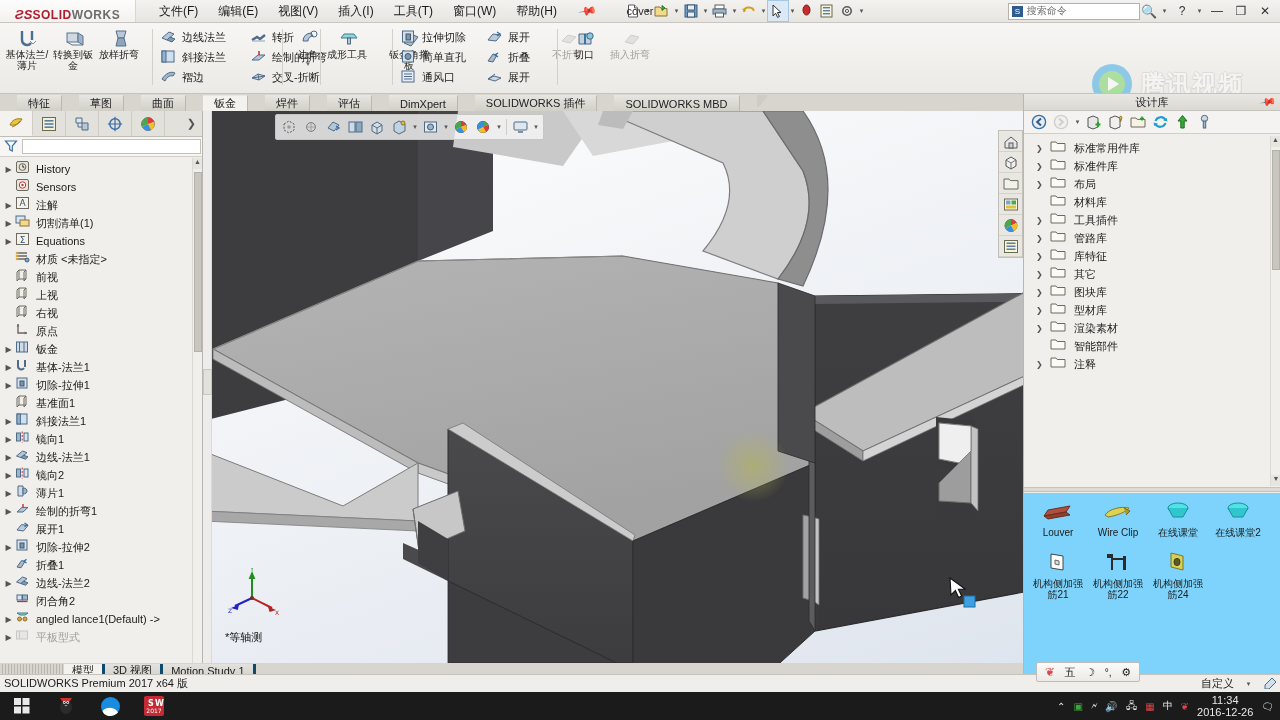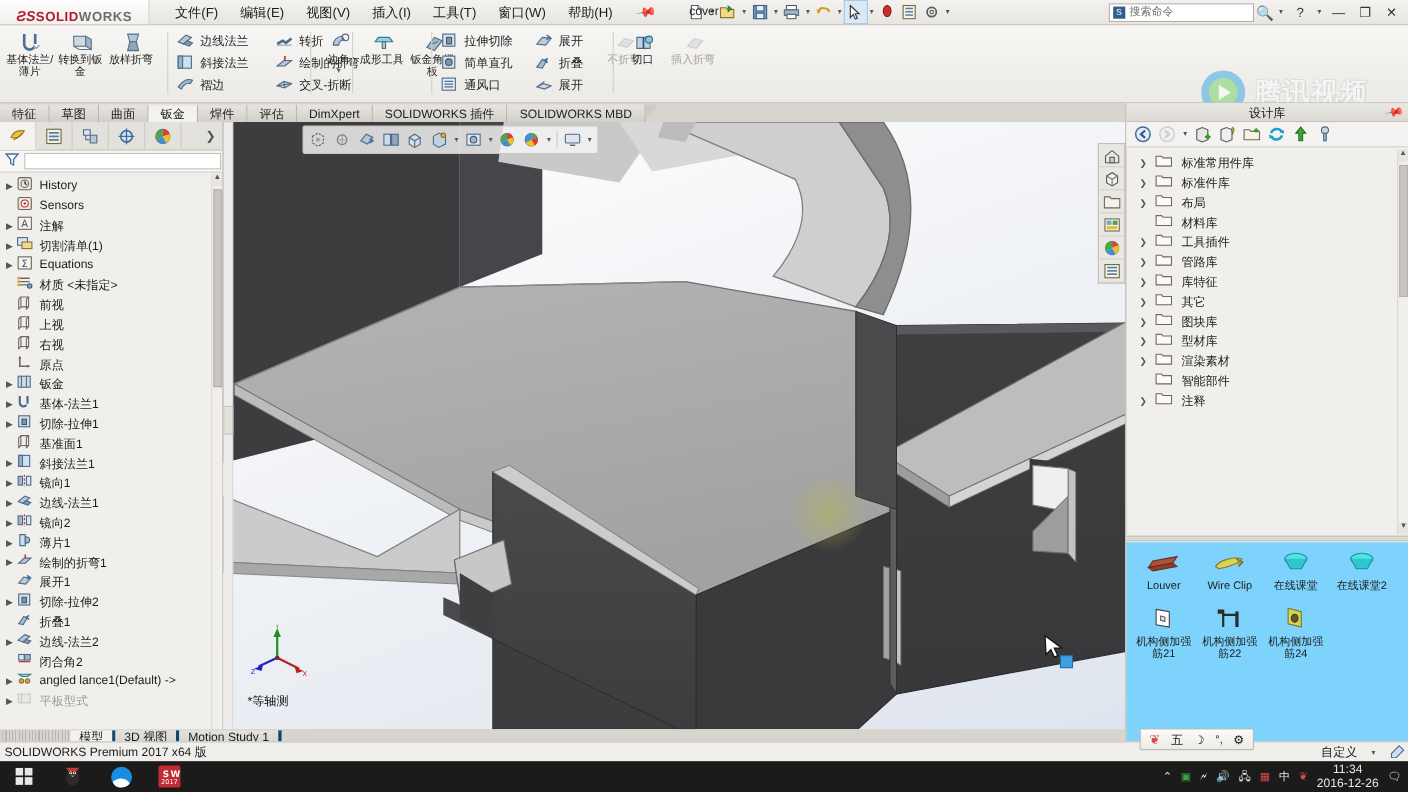--- a/index.html
+++ b/index.html
@@ -62,21 +62,21 @@
   .sm-col{ display:flex; flex-direction:column; gap:1px; padding-top:3px;}
   .sm-btn{ display:flex; align-items:center; gap:4px; height:19px; padding:0 4px; cursor:default; }
   .sm-btn .lbl{ font-size:11px; color:#1d1d1d; white-space:nowrap;}
   .ic{ width:18px;height:18px; display:inline-block; position:relative;}
   .ic svg{ display:block; }
   .dropcar{ text-align:center; font-size:7px; color:#666; }
 
   
   .tabbar{
     position:absolute; left:0; top:94px; width:1280px; height:17px;
-    background:#d8d5cf; display:flex; align-items:flex-end;
+    background:#d8d5cf; display:flex; align-items:flex-end;gap:17px;
   }
   .tab{
     height:16px; padding:0 11px; font-size:11px; display:flex;align-items:center;
     background:linear-gradient(#e6e4df,#d2cfc9); border-right:1px solid #bab7b1;
     border-top:1px solid #e9e7e2; color:#222; cursor:default;
   }
   .tab.active{ background:#f3f2ef; }
   .tab-shade{ width:10px;height:16px;background:linear-gradient(135deg,#cfccc6 50%, transparent 50%);}
 
   
@@ -399,21 +399,21 @@
               </svg>
           </span>
           <span class="lbl">边角</span>
         </div>
         <div class="dropcar">▾</div>
       </div>
     </div>
 
     <div class="rib-sep" style="left:320px;"></div>
 
-    <div class="rib-group" style="left:324px;">
+    <div class="rib-group" style="left:324px;gap:16px;">
       <div class="big-btn">
         <span class="ic">
           <svg width="22" height="20" viewBox="0 0 22 20">
               <path d="M3 9h16l-3-4H6z" fill="#8fd4de" stroke="#3a7e8a"></path>
               <rect x="9.5" y="9" width="3" height="6" fill="#b9c7d3" stroke="#4e6b87"></rect>
             </svg>
         </span>
         <span class="lbl">成形工具</span>
       </div>
       <div class="big-btn">

